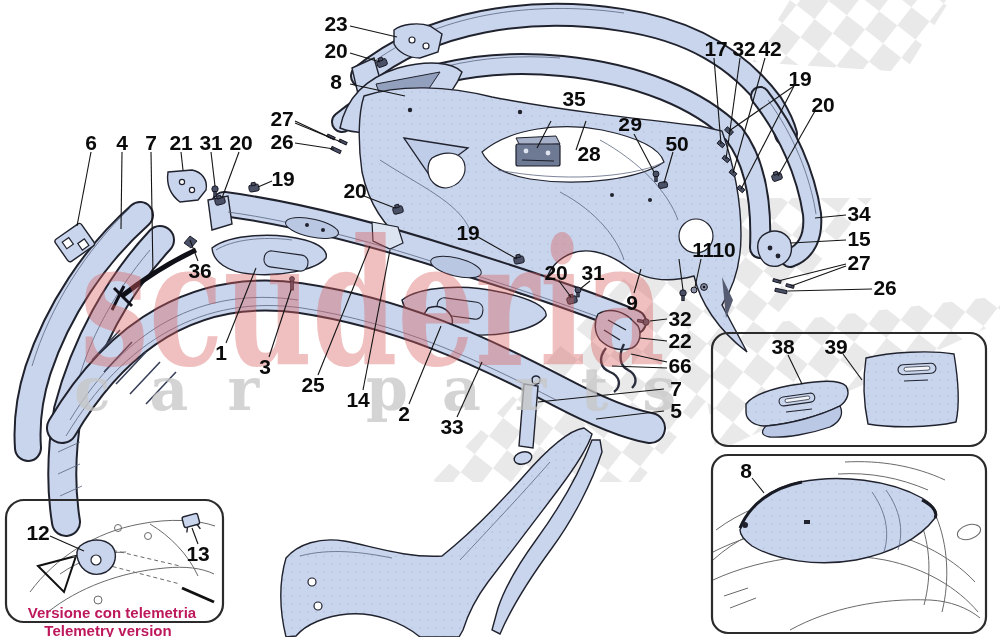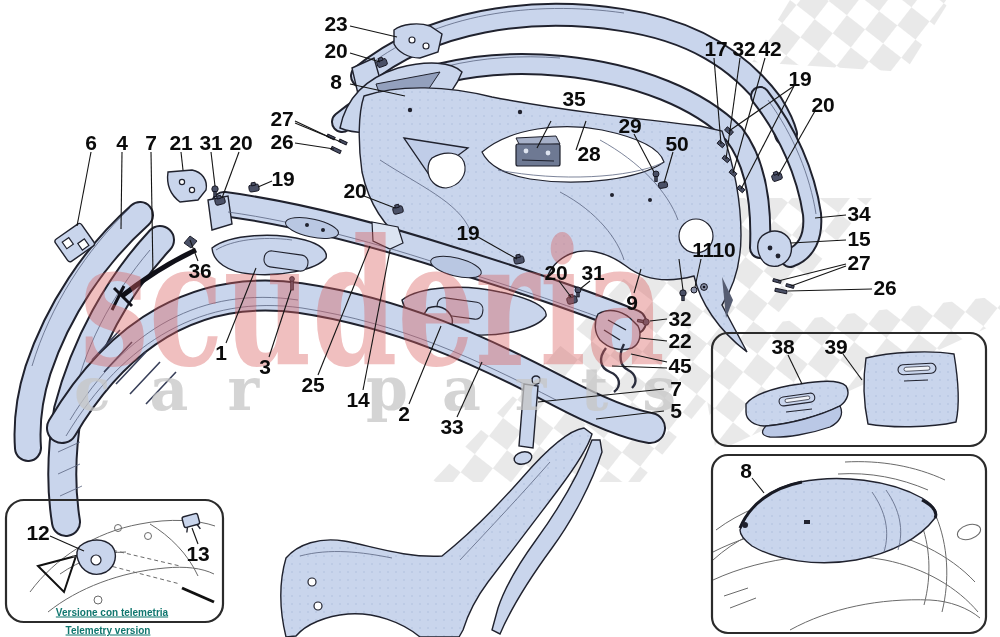--- a/index.html
+++ b/index.html
@@ -2,22 +2,22 @@
 <html><head>
 <meta charset="utf-8">
 <style>
   html,body{margin:0;padding:0;background:#fff;}
   #stage{position:relative;width:1000px;height:637px;background:#ffffff;overflow:hidden;
          font-family:"Liberation Sans",sans-serif;}
   #art{position:absolute;left:0;top:0;}
   #callout-layer{position:absolute;left:0;top:0;width:1000px;height:637px;}
   .callout{position:absolute;transform:translate(-50%,-50%);font-weight:bold;font-size:21px;
            color:#0b0b0b;letter-spacing:-0.3px;line-height:1;cursor:pointer;}
-  .caption{position:absolute;transform:translate(-50%,-50%);font-weight:bold;font-size:10px;
-           color:#0f766e;white-space:nowrap;text-decoration:underline;}
+  .caption{position:absolute;transform:translate(-50%,-50%);font-weight:bold;font-size:15px;
+           color:#be185d;white-space:nowrap;}
   .wm-main{font-family:"DejaVu Serif",serif;font-weight:bold;fill:#d96060;fill-opacity:0.40;}
   .wm-sub{font-family:"DejaVu Serif",serif;font-weight:bold;fill:#c6c6c6;fill-opacity:0.75;}
   .part{fill:#c9d5ec;stroke:#20222e;stroke-width:1.4;}
   .partdots{fill:url(#dots);stroke:#20222e;stroke-width:1.4;}
   .bandD{fill:none;stroke:#20222e;stroke-linecap:round;}
   .bandL{fill:none;stroke:#c9d5ec;stroke-linecap:round;}
   .inner{fill:none;stroke:#5a6480;stroke-width:0.8;}
   .hole{fill:#ffffff;stroke:#20222e;stroke-width:1.2;}
   .sketch{fill:none;stroke:#6a6a6a;stroke-width:1;}
   .insetbox{fill:none;stroke:#2b2b2b;stroke-width:2.2;}
@@ -430,40 +430,40 @@
       <div class="callout" style="left: 122px; top: 142px;">4</div>
       <div class="callout" style="left: 151px; top: 142px;">7</div>
       <div class="callout" style="left: 181px; top: 142px; text-align: center;">21</div>
       <div class="callout" style="left: 211px; top: 142px;">31</div>
       <div class="callout" style="left: 241px; top: 142px;">20</div>
       <div class="callout" style="left: 200px; top: 270px;">36</div>
       <div class="callout" style="left: 283px; top: 178px;">19</div>
       <div class="callout" style="left: 355px; top: 190px;">20</div>
       <div class="callout" style="left: 554px; top: 98px; margin-left: 20px;">35</div>
       <div class="callout" style="left: 589px; top: 111px; margin-top: 42px;">28</div>
-      <div class="callout" style="left: 630px; top: 125px;">29</div>
+      <div class="callout" style="left: 630px; top: 125px; font-family: Liberation Mono, monospace;">29</div>
       <div class="callout" style="left: 677px; top: 143px;">50</div>
       <div class="callout" style="left: 716px; top: 48px;">17</div>
       <div class="callout" style="left: 744px; top: 48px;">32</div>
       <div class="callout" style="left: 770px; top: 48px;">42</div>
       <div class="callout" style="left: 800px; top: 78px;">19</div>
       <div class="callout" style="left: 823px; top: 104px;">20</div>
       <div class="callout" style="left: 468px; top: 232px;">19</div>
       <div class="callout" style="left: 859px; top: 213px;">34</div>
       <div class="callout" style="left: 859px; top: 238px;">15</div>
       <div class="callout" style="left: 859px; top: 262px;">27</div>
       <div class="callout" style="left: 885px; top: 287px;">26</div>
       <div class="callout" style="left: 556px; top: 272px;">20</div>
       <div class="callout" style="left: 593px; top: 272px;">31</div>
       <div class="callout" style="left: 632px; top: 302px;">9</div>
       <div class="callout" style="left: 677px; top: 249px; margin-left: 47px;">10</div>
       <div class="callout" style="left: 703px; top: 249px;">11</div>
       <div class="callout" style="left: 680px; top: 318px;">32</div>
       <div class="callout" style="left: 680px; top: 340px;">22</div>
-      <div class="callout" style="left: 680px; top: 365px;">45</div>
+      <div class="callout" style="left: 680px; top: 365px;">66</div>
       <div class="callout" style="left: 676px; top: 388px;">7</div>
       <div class="callout" style="left: 676px; top: 410px;">5</div>
       <div class="callout" style="left: 221px; top: 352px;">1</div>
       <div class="callout" style="left: 265px; top: 366px;">3</div>
       <div class="callout" style="left: 313px; top: 384px;">25</div>
       <div class="callout" style="left: 358px; top: 399px;">14</div>
       <div class="callout" style="left: 404px; top: 413px;">2</div>
       <div class="callout" style="left: 452px; top: 426px;">33</div>
       <div class="callout" style="left: 38px; top: 532px;">12</div>
       <div class="callout" style="left: 198px; top: 553px;">13</div>

